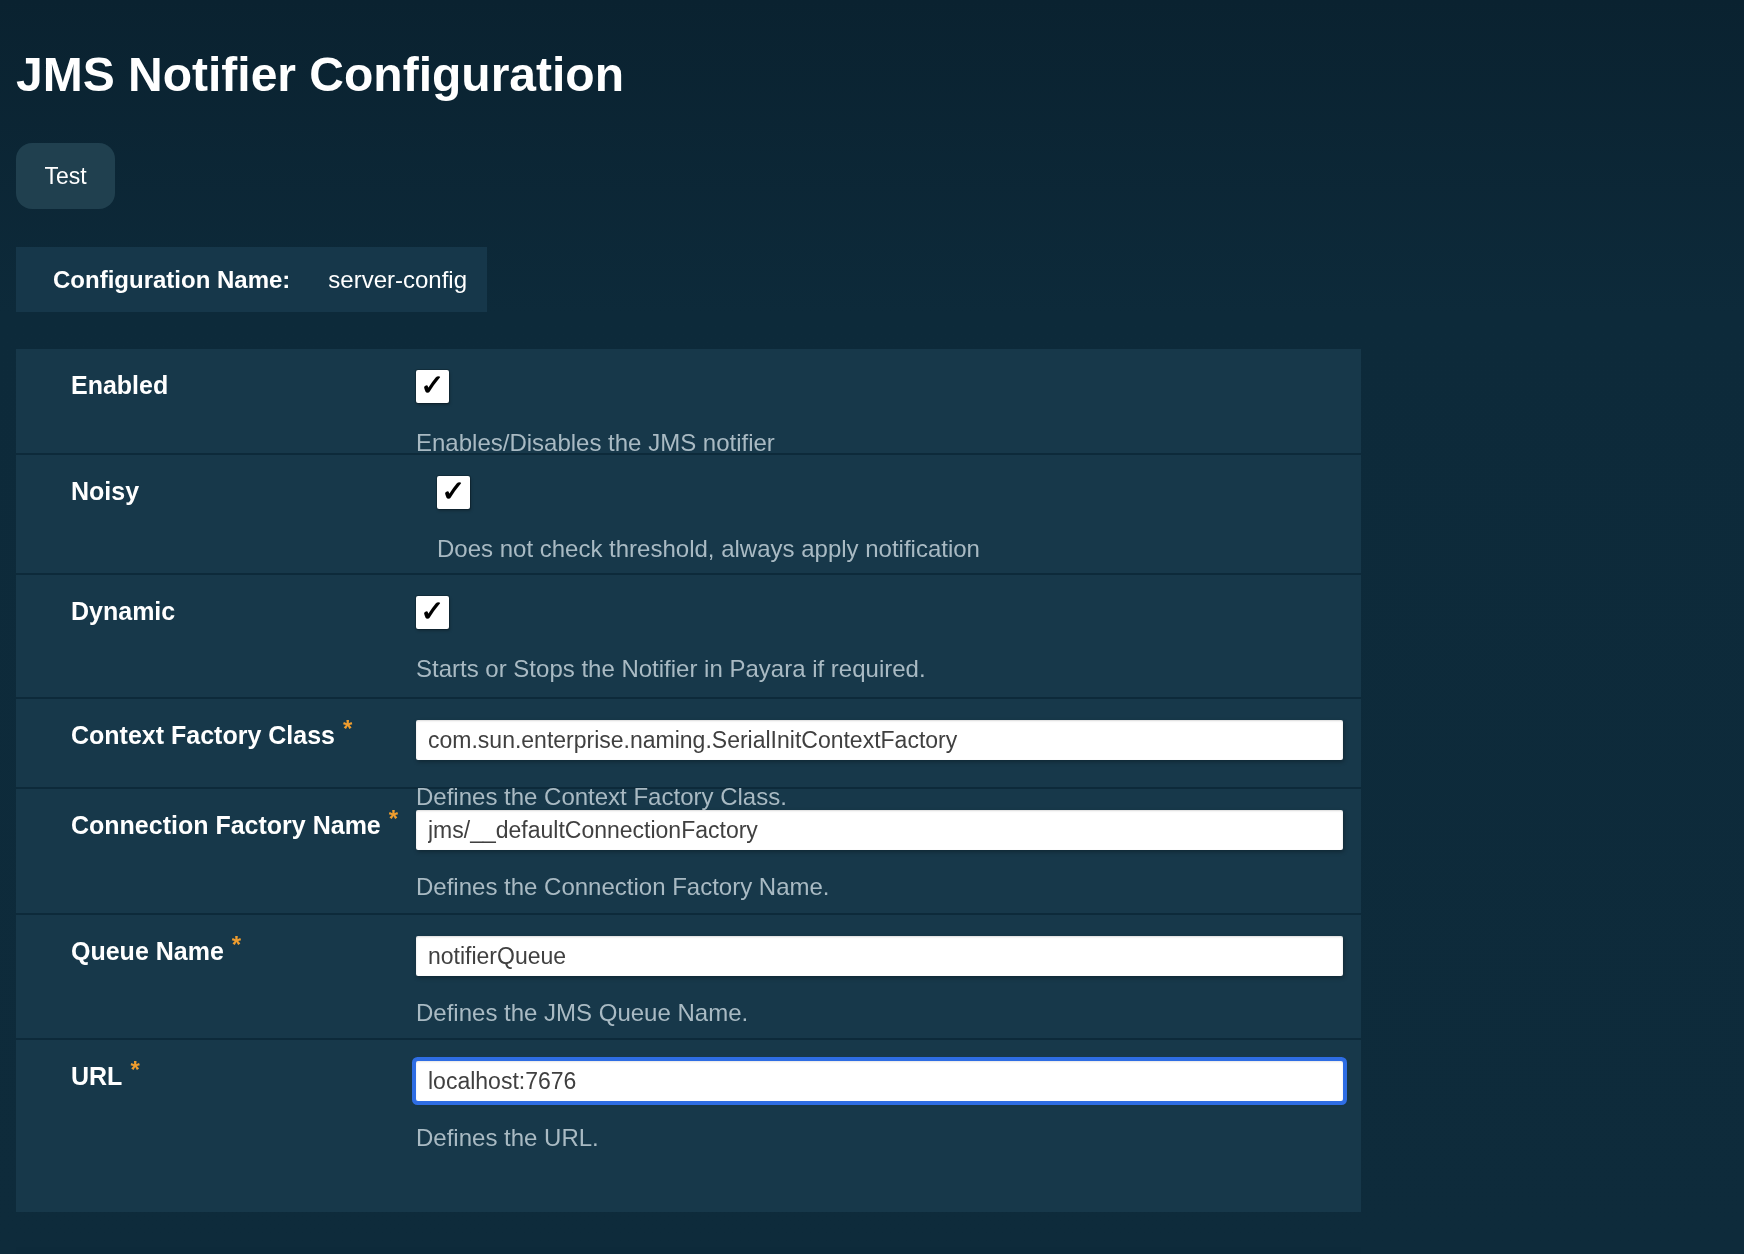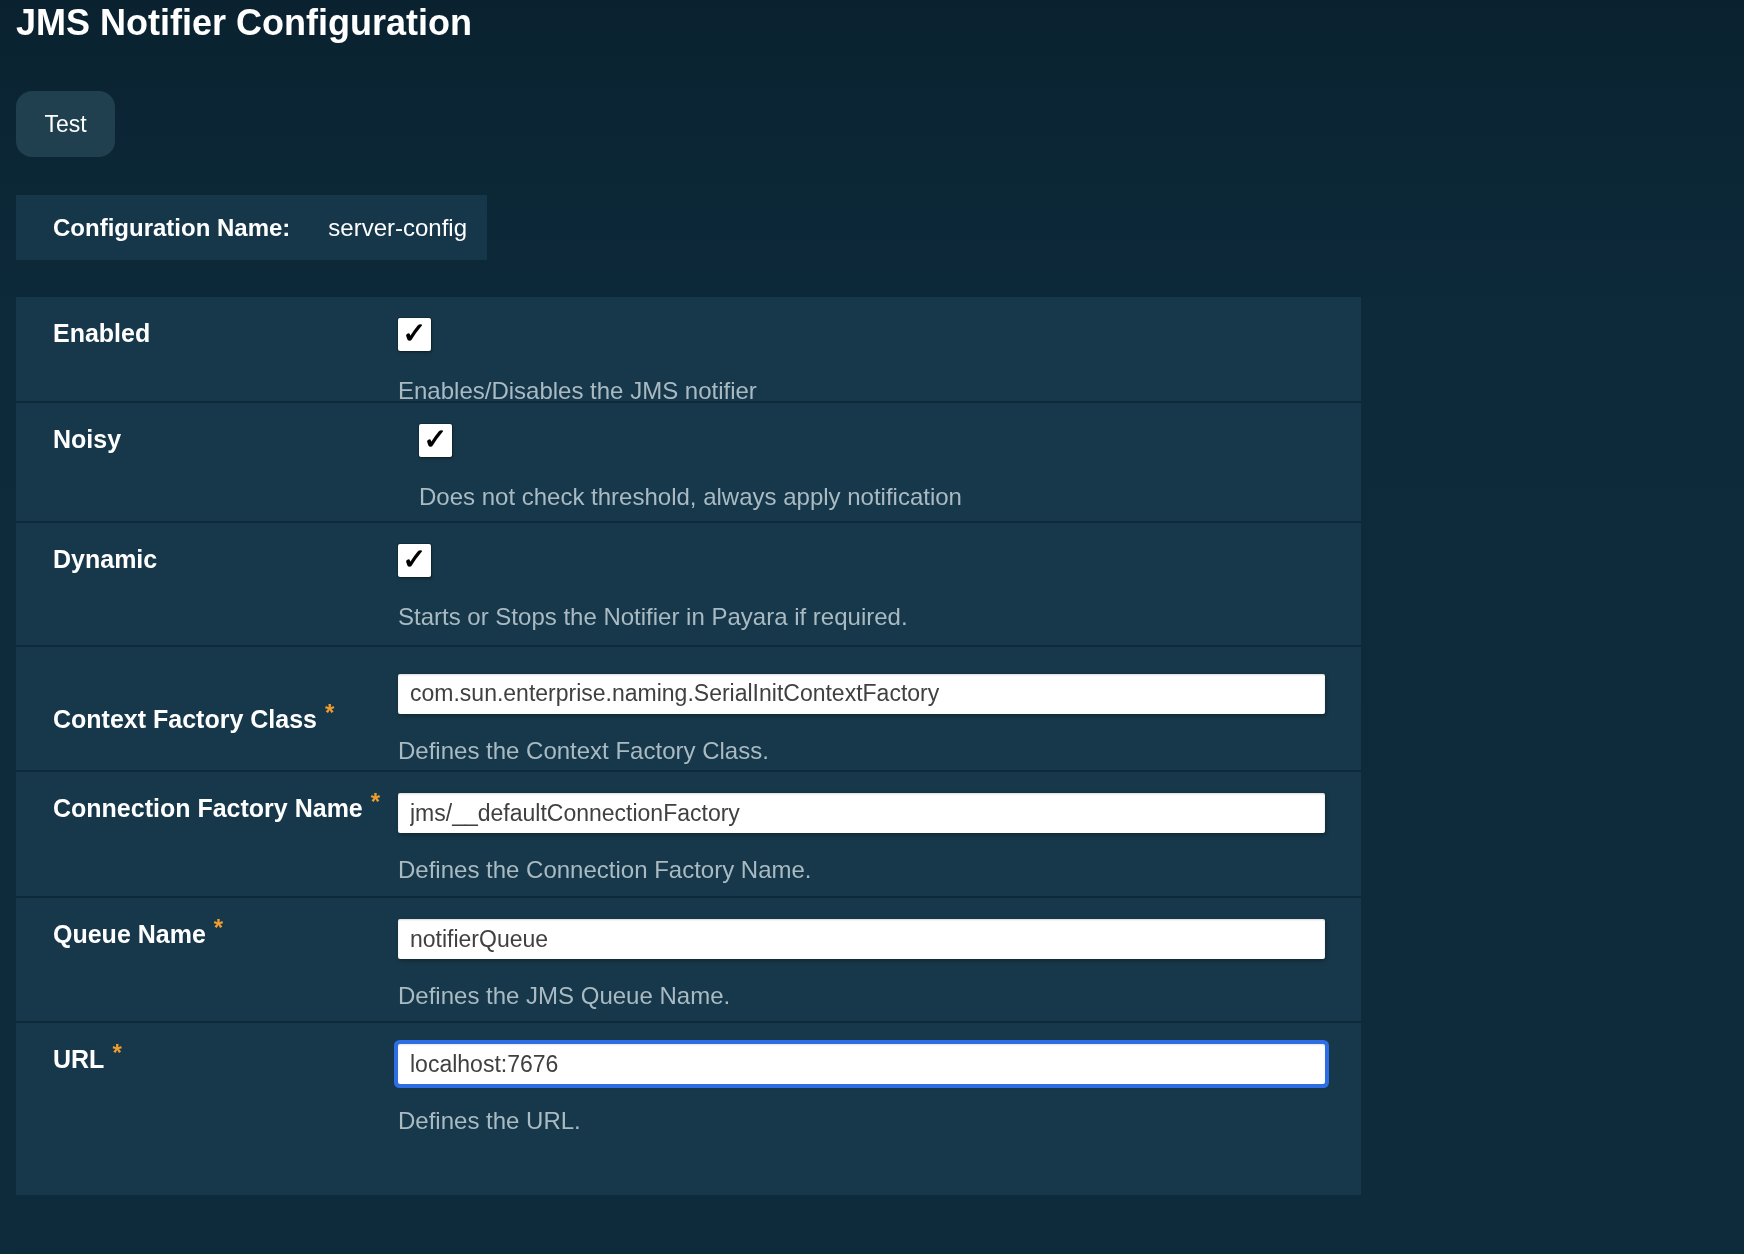--- a/index.html
+++ b/index.html
@@ -5,45 +5,45 @@
   * { margin:0; padding:0; box-sizing:border-box; }
   html,body { width:1744px; height:1254px; overflow:hidden; }
   body {
     position:relative;
     background:linear-gradient(180deg,#0a2230 0%,#0d2a3a 25%,#0e2b3b 100%);
     font-family:"Liberation Sans",sans-serif;
     color:#ffffff;
   }
   .page { padding-left:16px; }
 
-  .title { font-size:36px; line-height:46px; font-weight:bold; }
+  .title { margin-top:52px; font-size:48px; line-height:46px; font-weight:bold; }
   .subtitle { margin-top:33px; font-size:23px; line-height:28px; }
 
   .test-btn {
     display:block; margin-top:45px; min-width:99px; height:66px; padding:0 15px;
     background:#20404f; color:#ffffff; font-family:inherit; font-size:23px;
     border:none; border-radius:16px; cursor:pointer;
   }
 
   .config-row {
     margin-top:38px; width:471px; height:65px; background:#16374a;
     display:flex; align-items:center; padding-left:37px;
   }
   .config-label { font-size:24px; font-weight:bold; }
   .config-value { font-size:24px; margin-left:38px; }
 
   .form { margin-top:37px; width:1345px; }
   .row {
     display:flex; background:#17384a; border-bottom:2px solid #0d2a3a;
-    padding:21px 0 0 37px;
+    padding:21px 0 0 55px;
   }
   .row-enabled { height:106px; }
   .row-noisy { height:120px;gap:21px; }
   .row-dynamic { height:124px; }
-  .row-context { height:125px;align-items:center; }
+  .row-context { height:90px; }
   .row-connection { height:126px; }
   .row-queue { height:125px; }
   .row-url { height:172px; border-bottom:none; }
 
   .label-col { width:345px; flex:0 0 345px; }
   .lbl { font-size:25px; font-weight:bold; line-height:30px; }
   .req { color:#ef9d2e; font-weight:bold; font-size:24px; margin-left:8px;
          position:relative; top:-7px; }
 
   .content-col { flex:1; }

